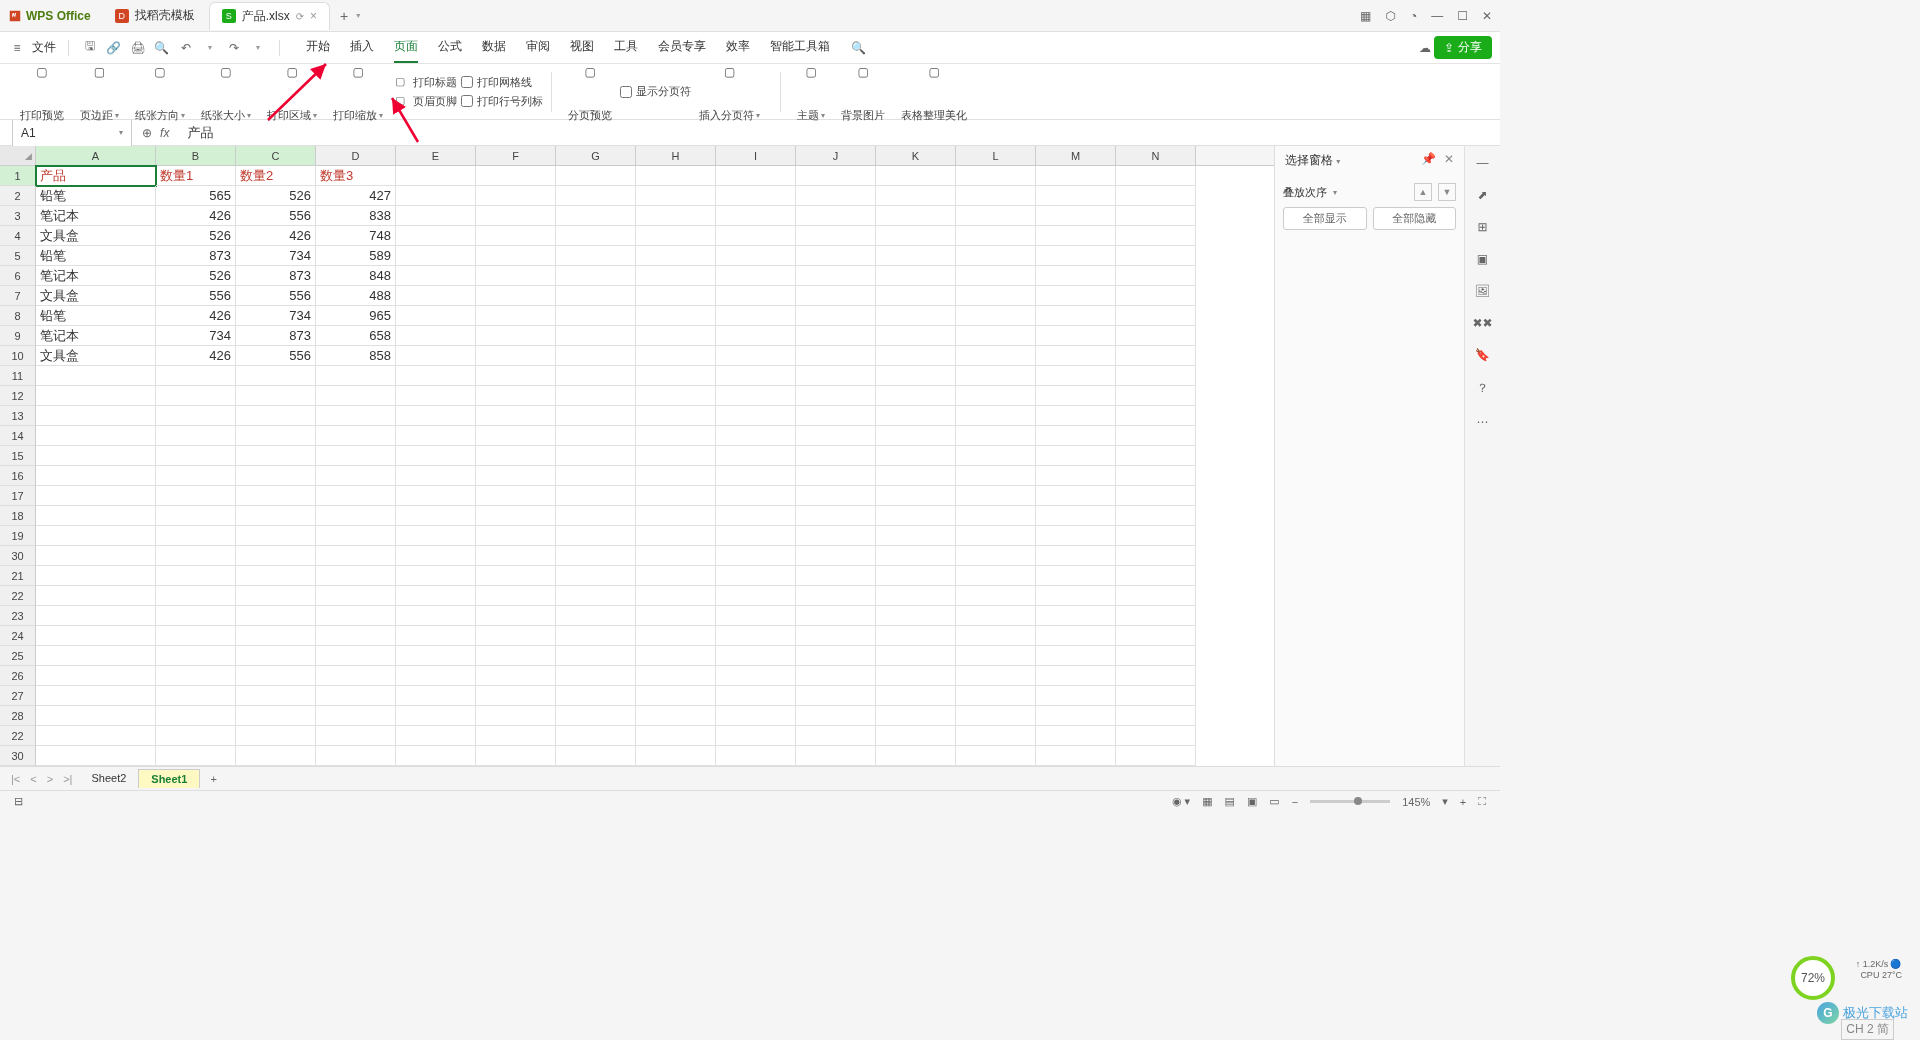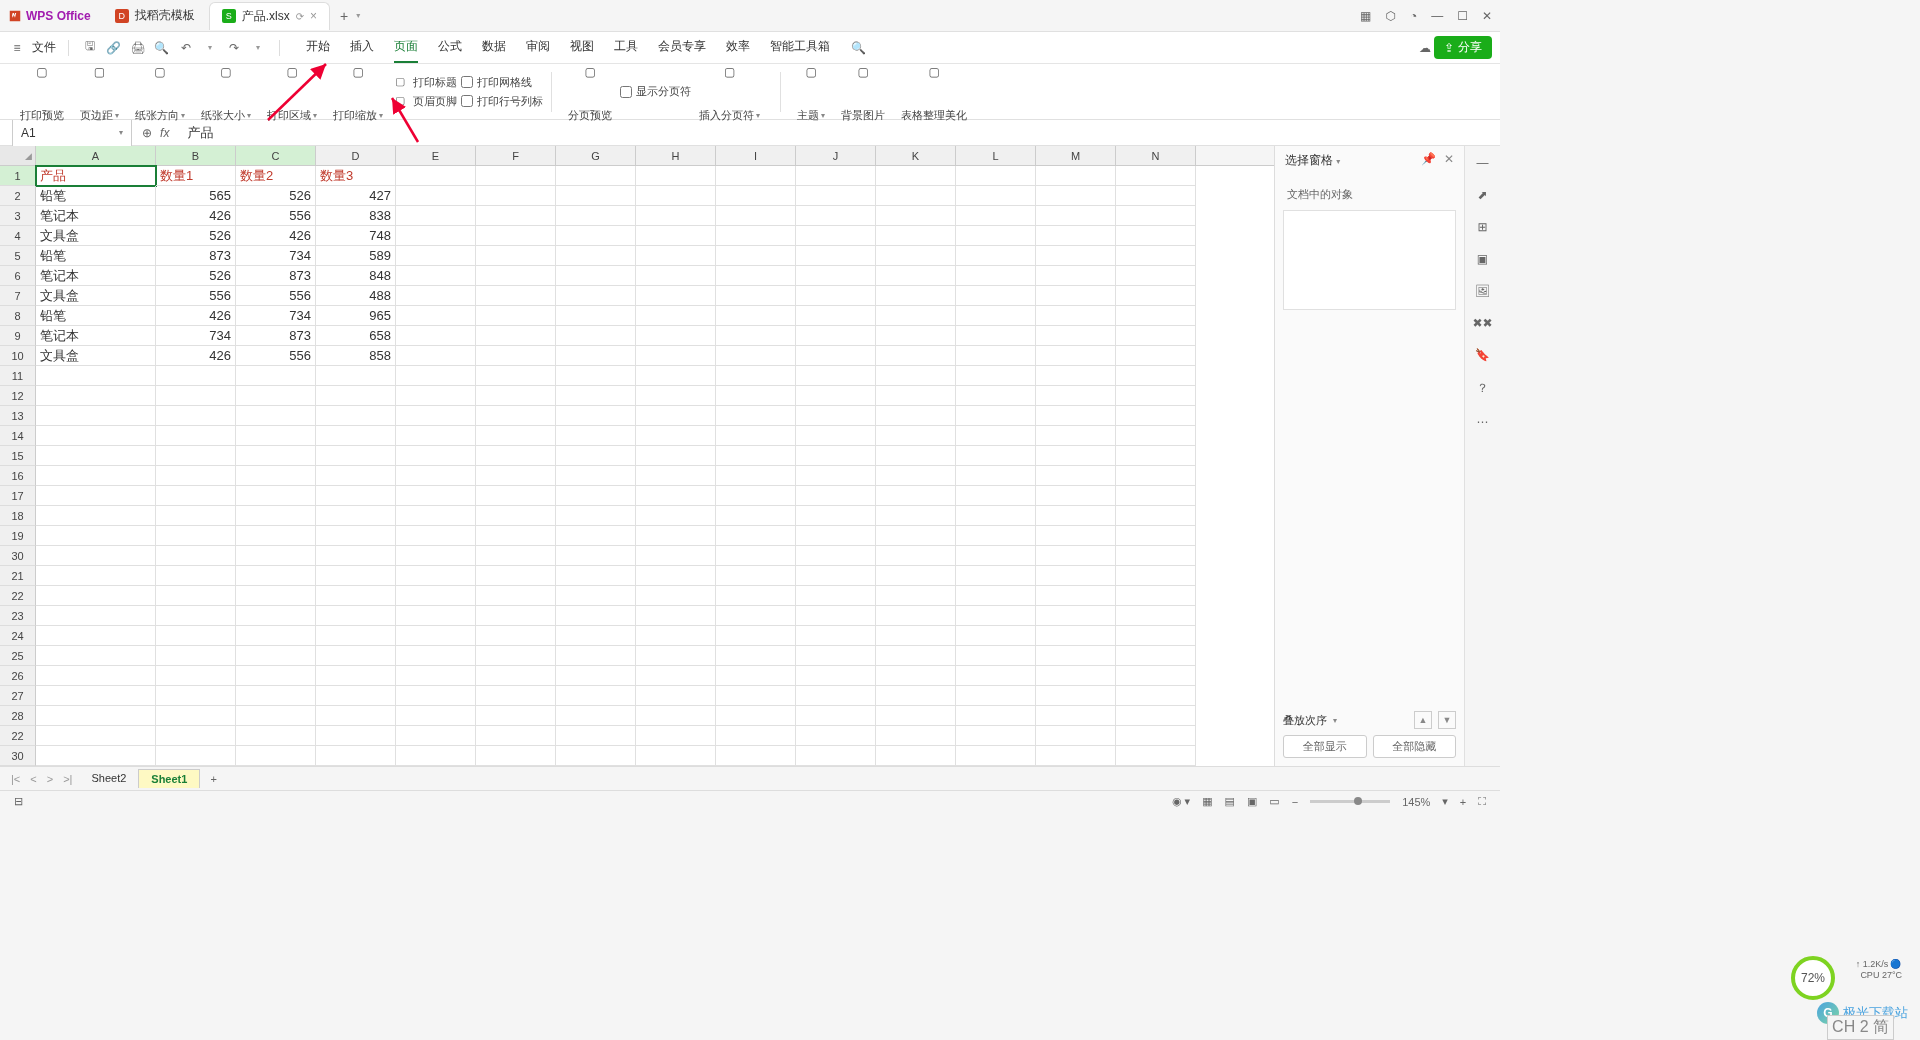--- a/index.html
+++ b/index.html
@@ -1,20 +1,20 @@
 <!DOCTYPE html>
 <html><head>
 <meta charset="utf-8">
 <style>
 * { margin: 0; padding: 0; box-sizing: border-box; font-family: "Microsoft YaHei", sans-serif; }
 body { background: #f5f5f5; width: 1500px; height: 812px; overflow: hidden; font-size: 12px; color: #333; }
 
 
 .titlebar { height: 32px; background: #f5f5f5; display: flex; align-items: center; padding: 0 8px; border-bottom: 1px solid #e0e0e0; }
-.app-logo { display: flex; align-items: center; gap: 4px; color: #a21caf; font-weight: bold; margin-right: 12px; }
+.app-logo { display: flex; align-items: center; gap: 4px; color: #4d7c0f; font-weight: bold; margin-right: 12px; }
 .app-logo svg { width: 14px; height: 14px; }
 .tab-group { display: flex; align-items: center; height: 100%; }
 .tab { height: 28px; display: flex; align-items: center; padding: 0 12px; gap: 6px; border-radius: 6px 6px 0 0; margin-right: 2px; position: relative; }
 .tab.file-tab { background: #fff; border: 1px solid #ddd; border-bottom: none; }
 .tab-icon { width: 14px; height: 14px; display: flex; align-items: center; justify-content: center; border-radius: 2px; font-size: 9px; color: #fff; }
 .tab-icon.red { background: #d14424; }
 .tab-icon.green { background: #1aad19; }
 .tab-refresh { color: #999; font-size: 10px; }
 .tab-close { color: #999; cursor: pointer; }
 .tab-add { color: #666; padding: 0 8px; cursor: pointer; font-size: 14px; }
@@ -103,21 +103,21 @@
 .statusbar .sp { flex: 1; }
 .statusbar .sitem { padding: 0 6px; display: flex; align-items: center; gap: 3px; cursor:pointer;}
 .zoom-slider { width: 80px; height: 3px; background: #ccc; position: relative; margin: 0 6px; }
 .zoom-slider::after { content:''; position:absolute; width:8px; height:8px; background:#888; border-radius:50%; top:-3px; left:55%; }
 
 
 .perf-circle { position: absolute; right: 85px; bottom: 40px; width: 44px; height: 44px; border-radius: 50%; border: 4px solid #7ed321; background: #fff; display: flex; align-items: center; justify-content: center; font-size: 12px; color: #555; z-index:50;}
 .perf-info { position: absolute; right: 18px; bottom: 58px; font-size: 9px; color: #666; text-align: right; z-index:50; line-height:1.3;}
 .watermark { position: absolute; right: 12px; bottom: 16px; font-size: 13px; color: #4aa3df; z-index:50; display:flex; align-items:center; gap:4px;}
 .watermark .logo { width:22px; height:22px; border-radius:50%; background:linear-gradient(135deg,#4aa3df,#7ed6a5); display:flex; align-items:center; justify-content:center; color:#fff; font-weight:bold; font-size:12px;}
-.ime-badge { position: absolute; right: 26px; bottom: 0px; font-size: 16px; color: #888; border: 1px solid #ccc; padding: 1px 4px; background: #f5f5f5; z-index:50;margin-left:24px; }
+.ime-badge { position: absolute; right: 26px; bottom: 0px; font-size: 12px; color: #888; border: 1px solid #ccc; padding: 1px 4px; background: #f5f5f5; z-index:50;margin-left:24px; }
 
 svg { display: block; }
 </style>
 </head>
 <body>
 
 <div class="titlebar">
   <div class="app-logo">
     <svg viewBox="0 0 24 24">
         <path fill="#d14424" d="M3 3h18v18H3z"></path>
@@ -831,24 +831,20 @@
       </div>
   </div>
   <div class="right-panel">
     <div class="rp-head">
       <span><span>选择窗格</span> <span class="dd-caret">▾</span></span>
       <span class="icons">
         <span>📌</span>
         <span>✕</span>
       </span>
     </div>
-    <div class="rp-body">
-      <div class="rp-sub">文档中的对象</div>
-      <div class="rp-box"></div>
-    </div>
     <div class="rp-foot">
       <div class="rp-row2">
         <span>叠放次序</span>
         <span class="dd-caret">▾</span>
         <span style="flex:1"></span>
         <span class="bx">▲</span>
         <span class="bx">▼</span>
       </div>
       <div class="rp-btns">
         <div class="rp-btn">全部显示</div>

